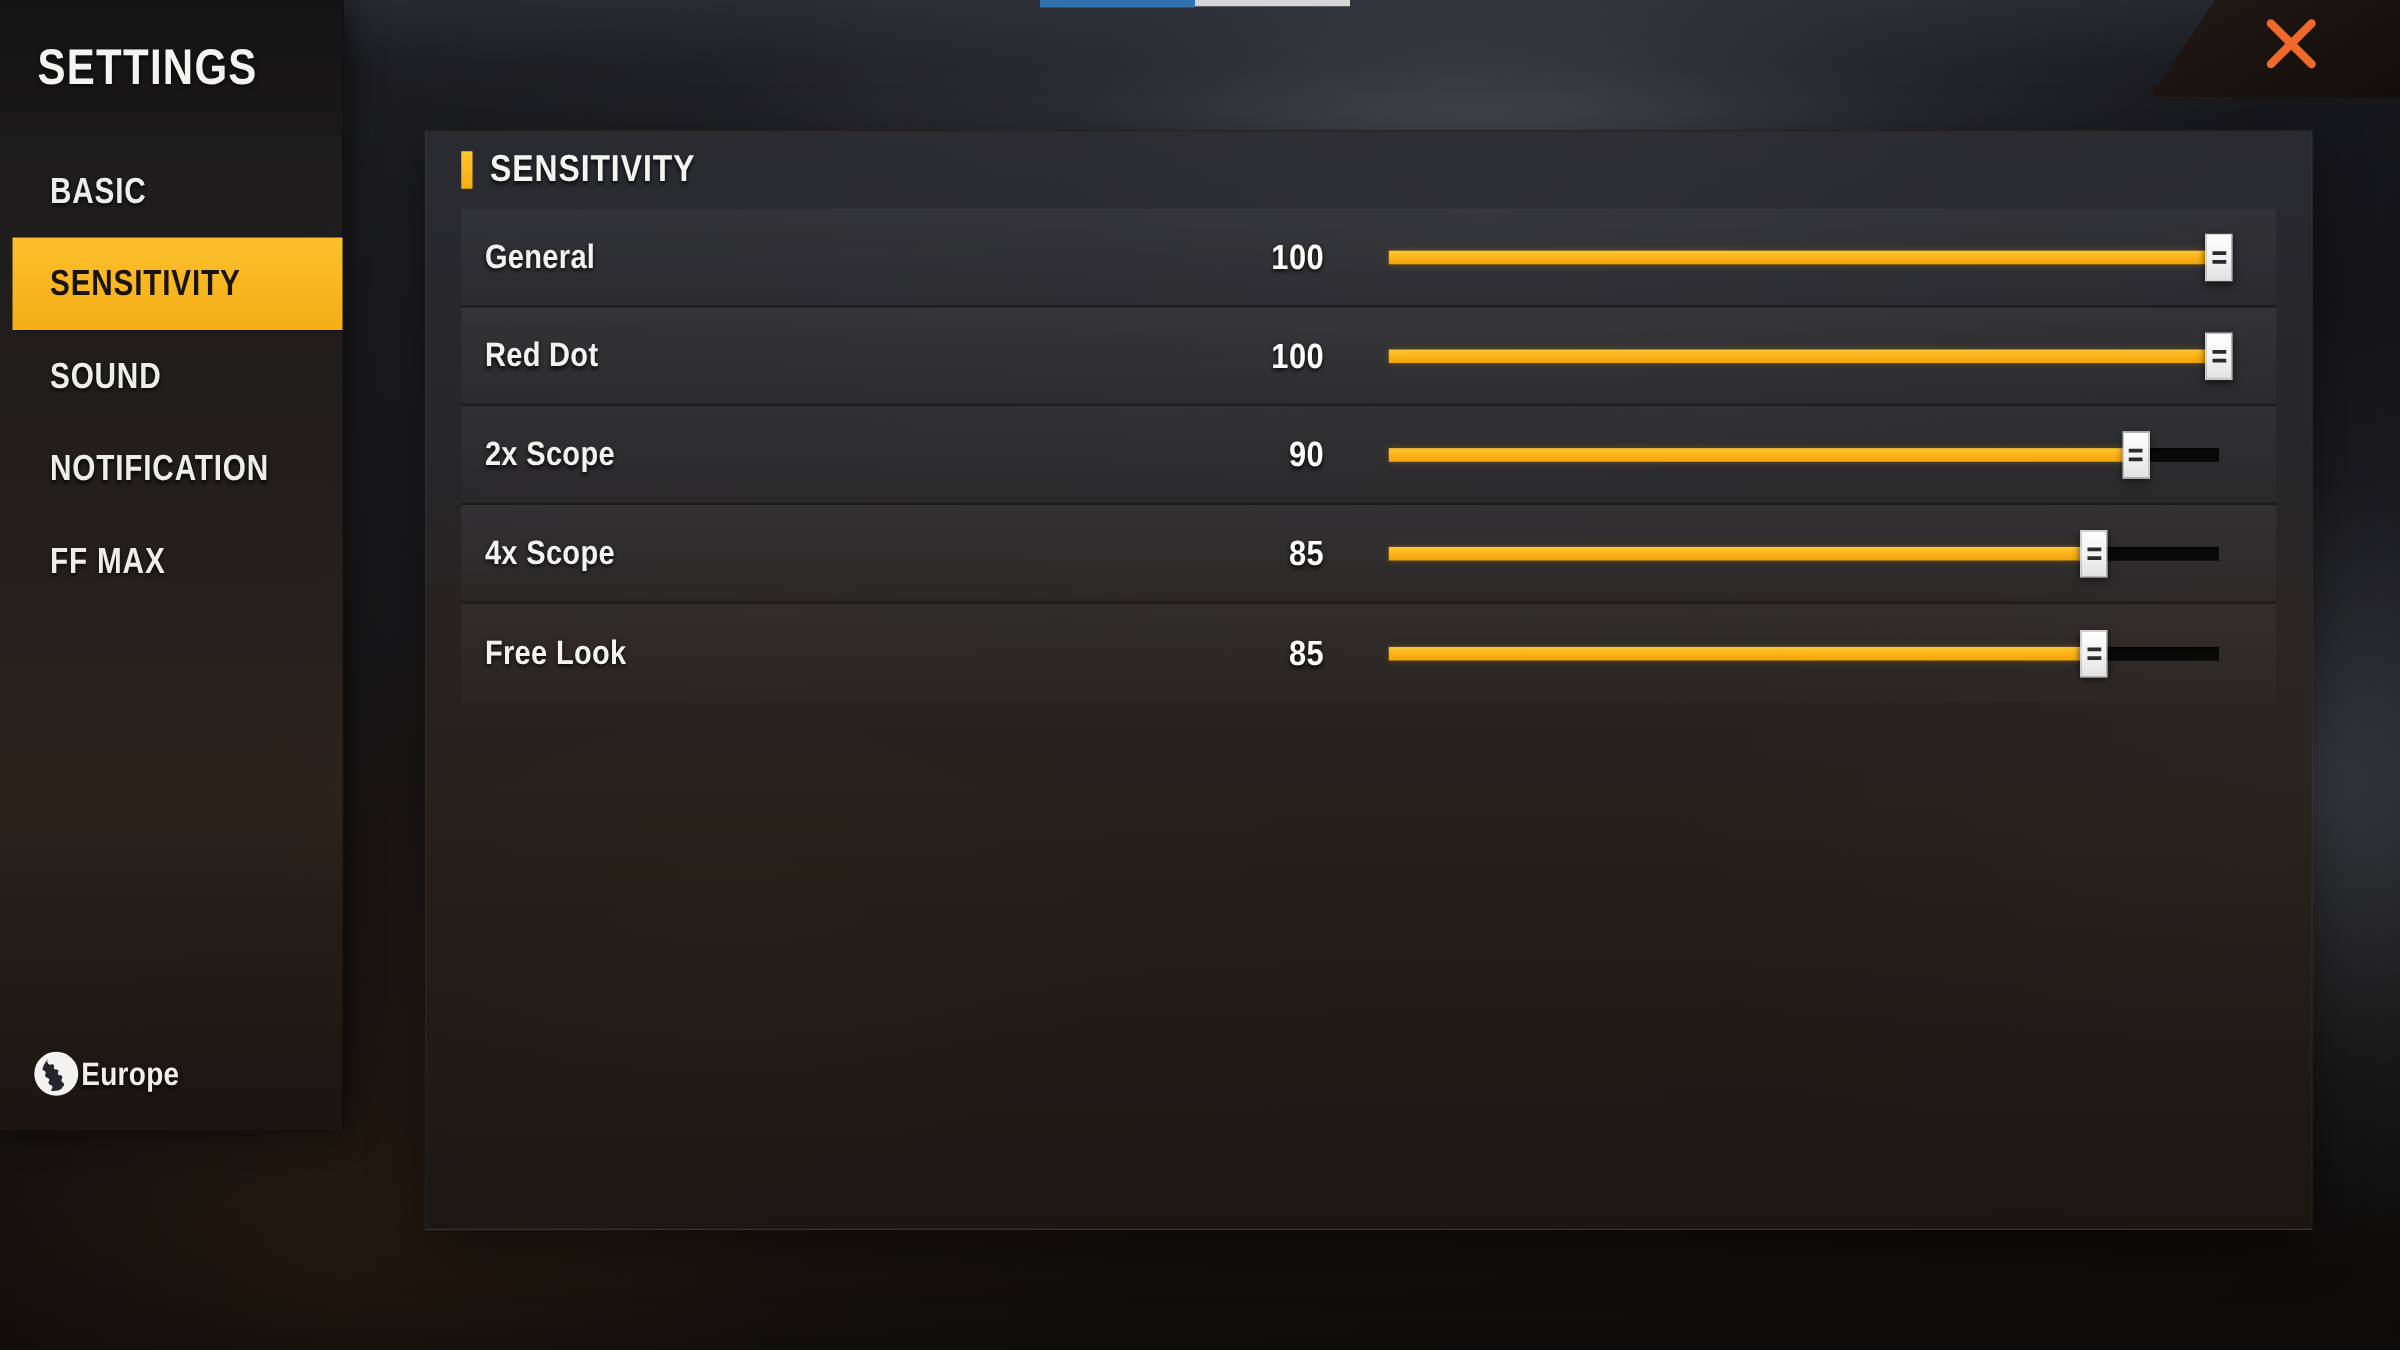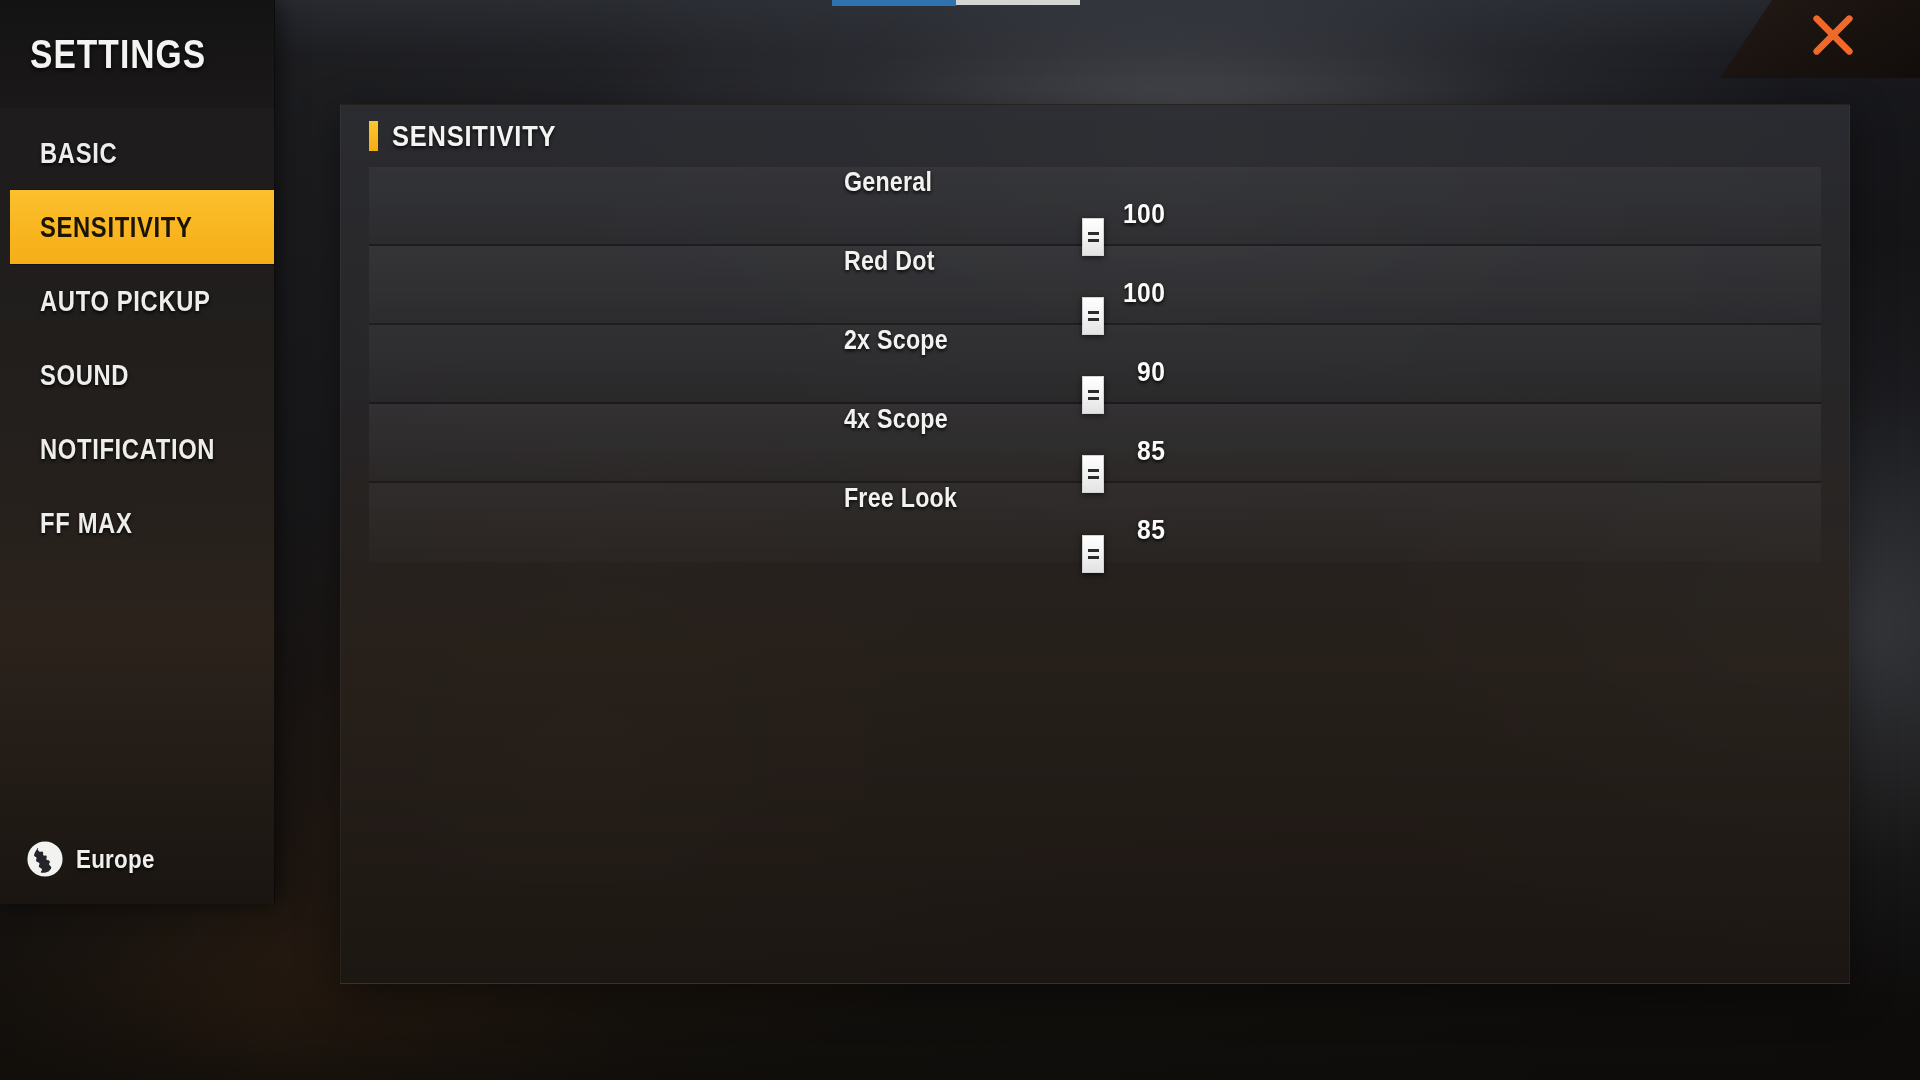--- a/index.html
+++ b/index.html
@@ -100,21 +100,21 @@
     box-shadow:0 1px 0 rgba(0,0,0,0.35), 0 -1px 0 rgba(0,0,0,0.25);
   }
   .nav-item.active .nav-label {
     color:#1a1407;
     text-shadow:none;
   }
 
   
   .region {
     position:absolute; left:26px; bottom:26px;
-    display:flex; align-items:center; gap:12px;
+    display:flex; align-items:center; gap:1px;
     cursor:pointer;
   }
   .globe-icon { width:38px; height:38px; flex:0 0 38px; display:block; }
   .region-label {
     color:#f0efee;
     font-size:26px;
     font-weight:700;
     letter-spacing:0.3px;
     transform:scaleX(0.86);
     transform-origin:left center;
@@ -167,21 +167,20 @@
   }
 
   
   .rows { padding:0 28px; }
   .row {
     position:relative;
     height:79px;
     display:flex; align-items:center;
     background:linear-gradient(180deg, rgba(255,255,255,0.055) 0%, rgba(255,255,255,0.020) 100%);
     border-bottom:2px solid rgba(0,0,0,0.42);
-    flex-direction:column;
   }
   .row:last-child { border-bottom:none;justify-content:center; }
   .row:nth-child(odd) {
     background:linear-gradient(180deg, rgba(255,255,255,0.045) 0%, rgba(255,255,255,0.014) 100%);
   }
 
   .row-label {
     width:540px;
     padding-left:22px;
     color:#f2f2f0;
@@ -290,23 +289,20 @@
     </div>
 
     <div class="nav" id="nav-root">
         <div class="nav-item">
           <div class="nav-label">BASIC</div>
         </div>
         <div class="nav-item active">
           <div class="nav-label">SENSITIVITY</div>
         </div>
         <div class="nav-item">
-          <div class="nav-label">AUTO PICKUP</div>
-        </div>
-        <div class="nav-item">
           <div class="nav-label">SOUND</div>
         </div>
         <div class="nav-item">
           <div class="nav-label">NOTIFICATION</div>
         </div>
         <div class="nav-item">
           <div class="nav-label">FF MAX</div>
         </div>
       </div>
 

